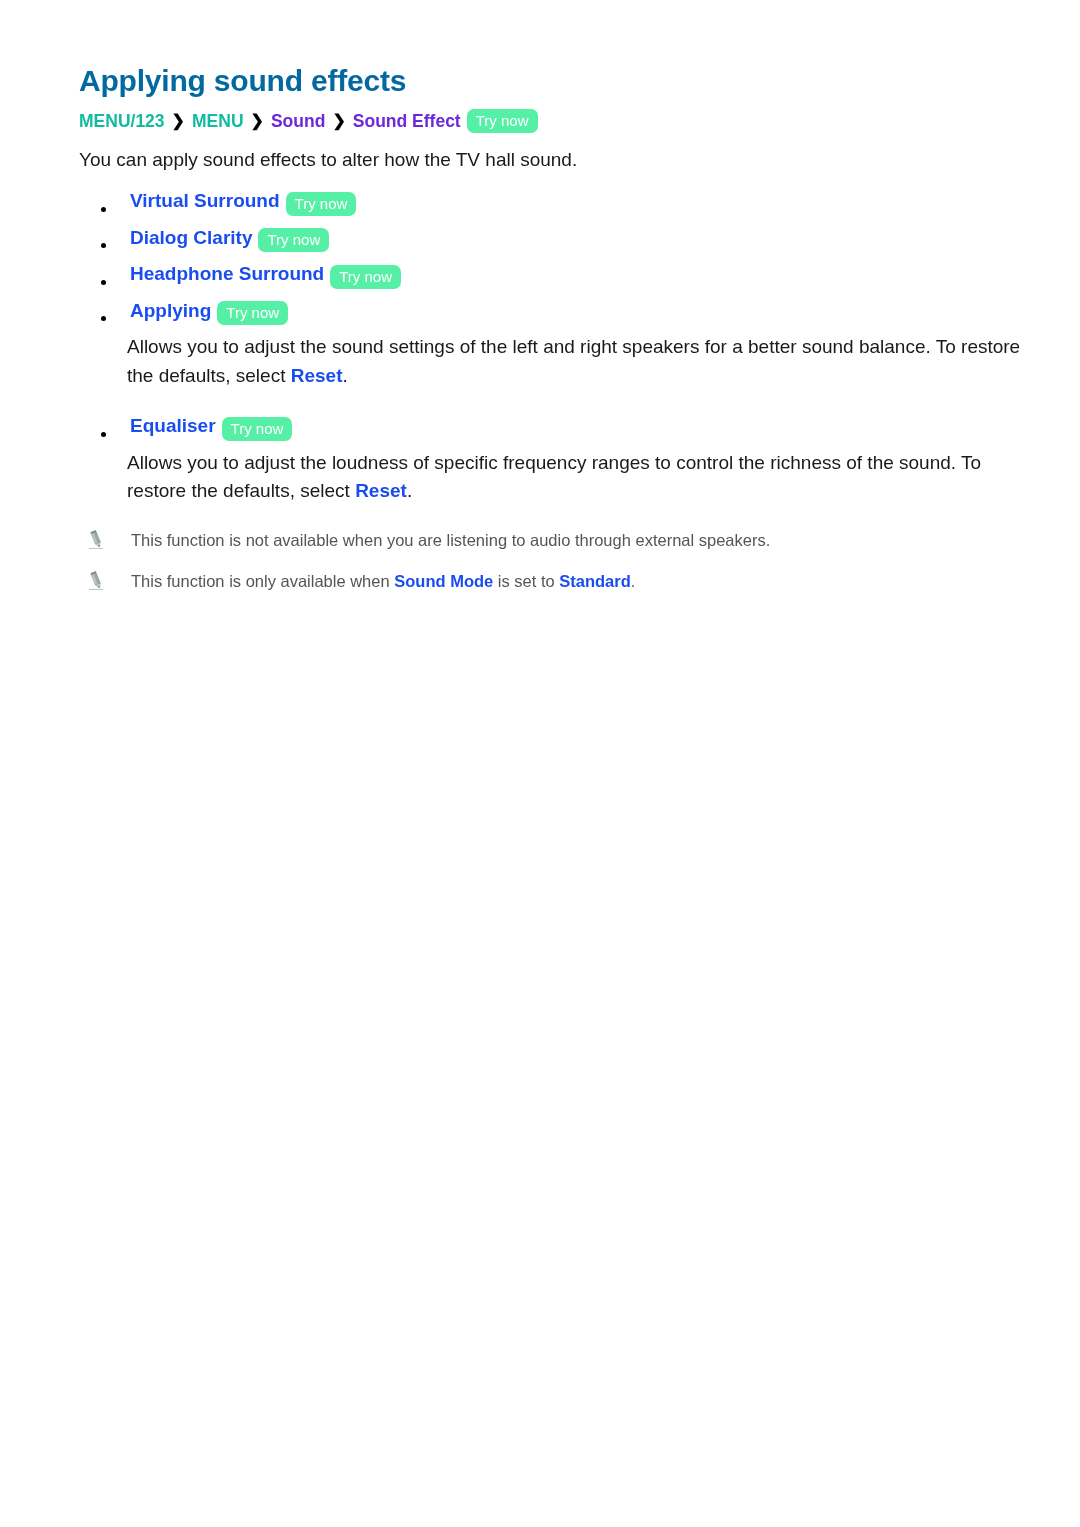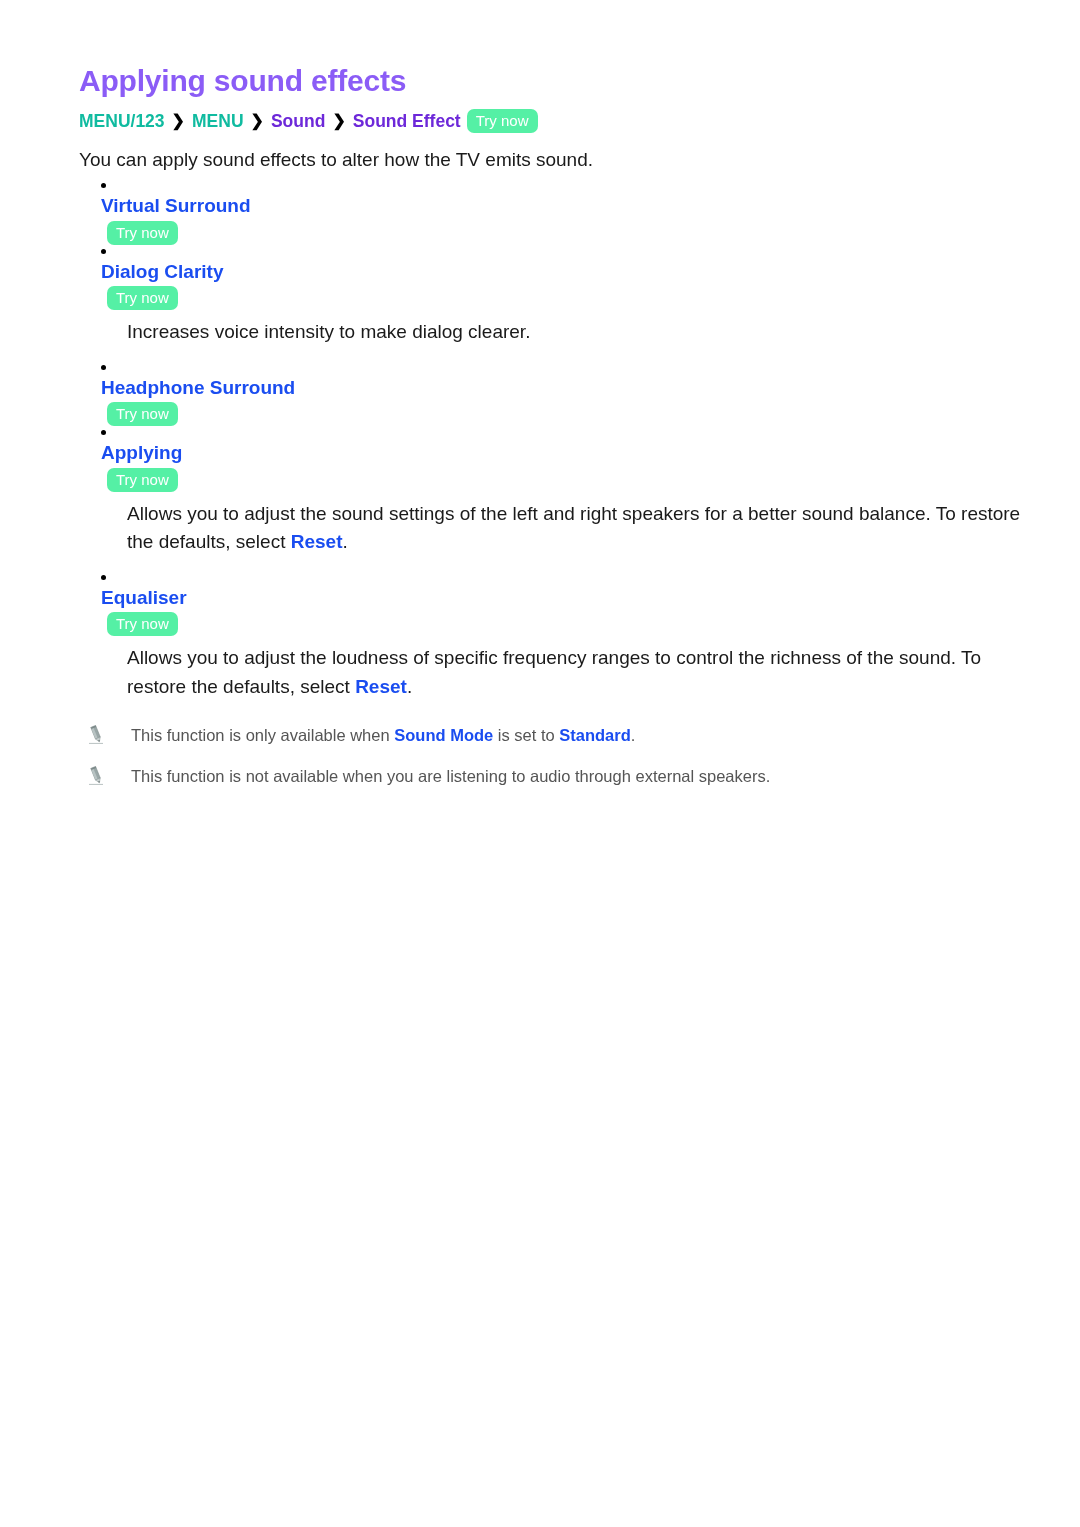--- a/index.html
+++ b/index.html
@@ -21,21 +21,21 @@
     width: 1080px;
     height: 1527px;
     box-sizing: border-box;
     padding: 62px 46px 0 79px;
   }
 
   
   .page-title {
     font-size: 30px;
     font-weight: bold;
-    color: #8b5cf6;
+    color: #0369a1;
     letter-spacing: -0.2px;
     margin: 0 0 8px 0;
     line-height: 1.25;
   }
 
   
   .breadcrumb {
     font-size: 17.5px;
     font-weight: bold;
     line-height: 1.5;
@@ -81,28 +81,27 @@
     margin: 0 0 14px 0;
   }
 
   
   .items { margin: 0; padding: 0; }
 
   .item { margin: 0 0 4px 0; }
 
   .item-head {
     display: flex;
-    align-items: flex-start;
+    align-items: flex-end;
     font-size: 19px;
     font-weight: bold;
     color: #1a4df0;
     line-height: 1.5;
     margin: 0 0 8px 0;
     padding-left: 22px;
-    flex-direction: column;
   }
   .bullet {
     display: inline-block;
     width: 5px;
     height: 5px;
     border-radius: 50%;
     background: #000000;
     margin-right: 24px;
     flex: none;
     position: relative;
@@ -158,39 +157,38 @@
     <span class="crumb crumb-teal">MENU/123</span>
     <span class="crumb-sep">❯</span>
     <span class="crumb crumb-teal">MENU</span>
     <span class="crumb-sep">❯</span>
     <span class="crumb crumb-blue">Sound</span>
     <span class="crumb-sep">❯</span>
     <span class="crumb crumb-blue">Sound Effect</span>
     <span class="trynow">Try now</span>
   </div>
 
-  <p class="intro">You can apply sound effects to alter how the TV emits sound.</p>
+  <p class="intro">You can apply sound effects to alter how the TV hall sound.</p>
 
   <div class="items">
 
     <div class="item">
       <div class="item-head">
         <span class="bullet"></span>
         <span class="item-title">Virtual Surround</span>
         <span class="trynow">Try now</span>
       </div>
     </div>
 
     <div class="item">
       <div class="item-head">
         <span class="bullet"></span>
         <span class="item-title">Dialog Clarity</span>
         <span class="trynow">Try now</span>
       </div>
-      <p class="item-desc"><span>Increases voice intensity to make dialog clearer.</span></p>
     </div>
 
     <div class="item">
       <div class="item-head">
         <span class="bullet"></span>
         <span class="item-title">Headphone Surround</span>
         <span class="trynow">Try now</span>
       </div>
     </div>
 
@@ -208,48 +206,48 @@
         <span class="bullet"></span>
         <span class="item-title">Equaliser</span>
         <span class="trynow">Try now</span>
       </div>
       <p class="item-desc"><span>Allows you to adjust the loudness of specific frequency ranges to control the richness of the sound. To restore the defaults, select </span><span class="link-strong">Reset</span><span>.</span></p>
     </div>
 
   </div>
 
   <div class="notes">
+
+    <div class="note">
+      <span class="note-icon">
+        <svg viewBox="0 0 18 20" width="18" height="20" xmlns="http://www.w3.org/2000/svg">
+          <g transform="rotate(-22 9 10)">
+            <rect x="7" y="1" width="5.2" height="12.5" fill="#9aa7a7" stroke="#7d8a8a" stroke-width="0.5"></rect>
+            <rect x="7" y="1" width="2.4" height="12.5" fill="#b8c3c3"></rect>
+            <polygon points="7,13.5 12.2,13.5 9.6,17.6" fill="#c9d1d1" stroke="#7d8a8a" stroke-width="0.4"></polygon>
+            <polygon points="8.6,16 10.6,16 9.6,17.6" fill="#5f6b6b"></polygon>
+            <rect x="7" y="1" width="5.2" height="1.6" fill="#7d8a8a"></rect>
+          </g>
+          <line x1="2" y1="18.4" x2="16" y2="18.4" stroke="#b9c2c2" stroke-width="1"></line>
+        </svg>
+      </span>
+      <span class="note-text"><span>This function is not available when you are listening to audio through external speakers.</span></span>
+    </div>
 
     <div class="note">
       <span class="note-icon">
         <svg viewBox="0 0 18 20" width="18" height="20" xmlns="http://www.w3.org/2000/svg">
           <g transform="rotate(-22 9 10)">
             <rect x="7" y="1" width="5.2" height="12.5" fill="#9aa7a7" stroke="#7d8a8a" stroke-width="0.5"></rect>
             <rect x="7" y="1" width="2.4" height="12.5" fill="#b8c3c3"></rect>
             <polygon points="7,13.5 12.2,13.5 9.6,17.6" fill="#c9d1d1" stroke="#7d8a8a" stroke-width="0.4"></polygon>
             <polygon points="8.6,16 10.6,16 9.6,17.6" fill="#5f6b6b"></polygon>
             <rect x="7" y="1" width="5.2" height="1.6" fill="#7d8a8a"></rect>
           </g>
           <line x1="2" y1="18.4" x2="16" y2="18.4" stroke="#b9c2c2" stroke-width="1"></line>
         </svg>
       </span>
       <span class="note-text"><span>This function is only available when </span><span class="link-strong">Sound Mode</span><span> is set to </span><span class="link-strong">Standard</span><span>.</span></span>
     </div>
 
-    <div class="note">
-      <span class="note-icon">
-        <svg viewBox="0 0 18 20" width="18" height="20" xmlns="http://www.w3.org/2000/svg">
-          <g transform="rotate(-22 9 10)">
-            <rect x="7" y="1" width="5.2" height="12.5" fill="#9aa7a7" stroke="#7d8a8a" stroke-width="0.5"></rect>
-            <rect x="7" y="1" width="2.4" height="12.5" fill="#b8c3c3"></rect>
-            <polygon points="7,13.5 12.2,13.5 9.6,17.6" fill="#c9d1d1" stroke="#7d8a8a" stroke-width="0.4"></polygon>
-            <polygon points="8.6,16 10.6,16 9.6,17.6" fill="#5f6b6b"></polygon>
-            <rect x="7" y="1" width="5.2" height="1.6" fill="#7d8a8a"></rect>
-          </g>
-          <line x1="2" y1="18.4" x2="16" y2="18.4" stroke="#b9c2c2" stroke-width="1"></line>
-        </svg>
-      </span>
-      <span class="note-text"><span>This function is not available when you are listening to audio through external speakers.</span></span>
-    </div>
-
   </div>
 
 </div>
 
 </body></html>

